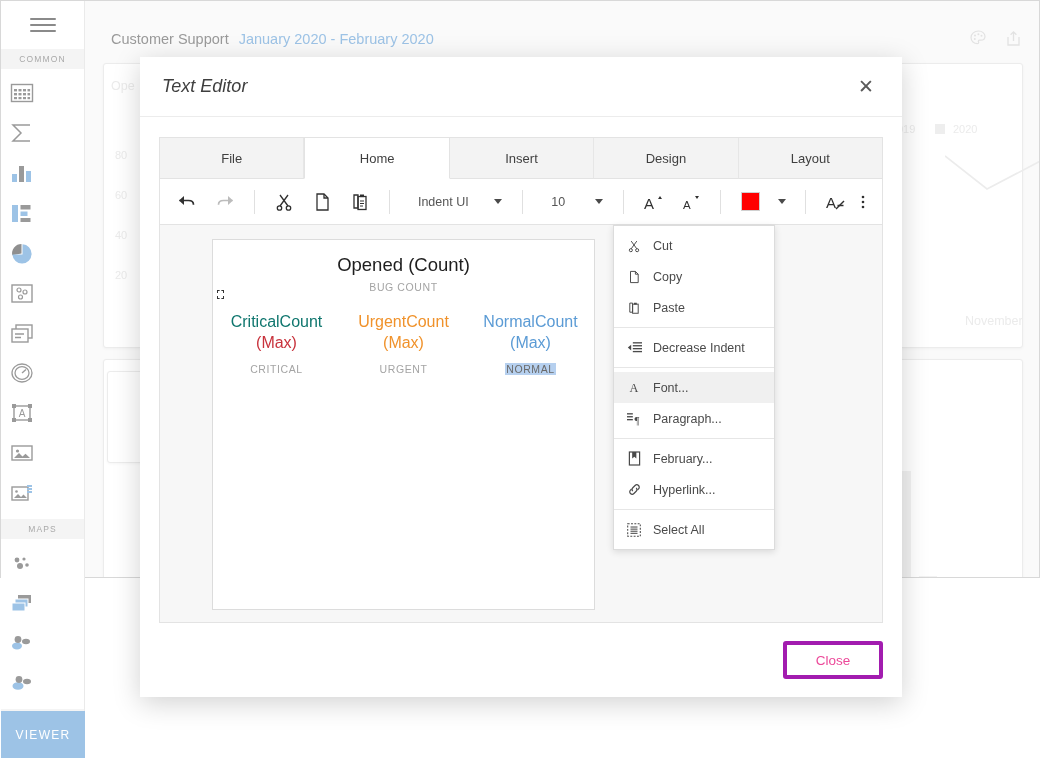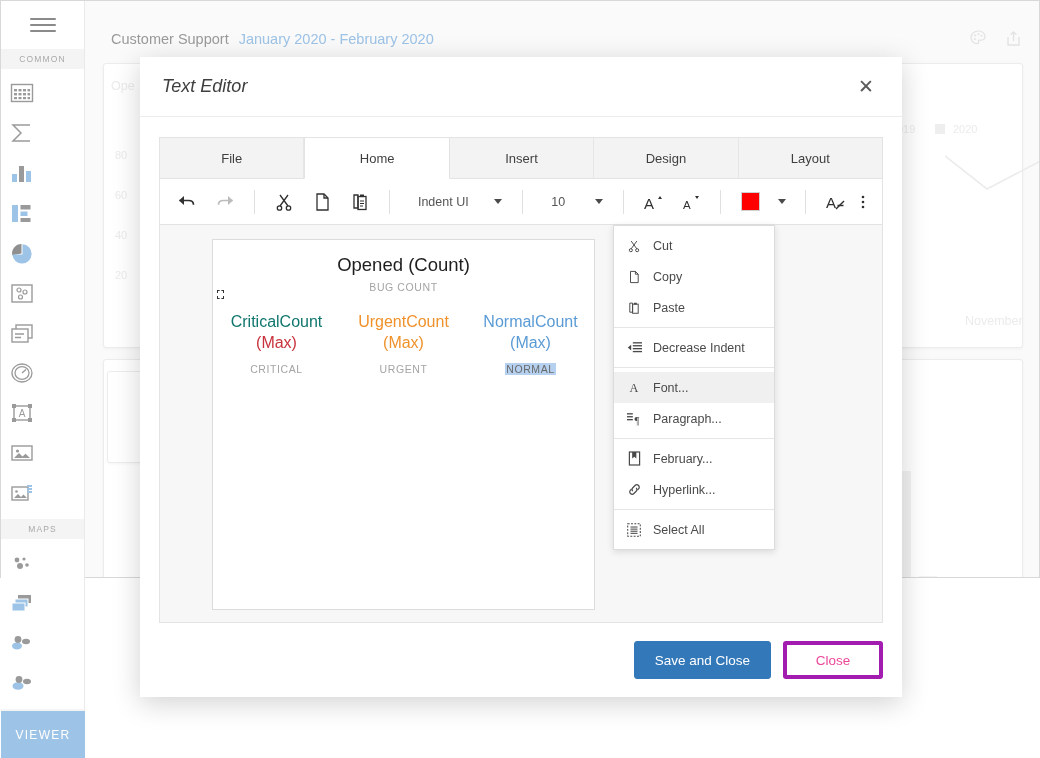--- a/index.html
+++ b/index.html
@@ -676,18 +676,17 @@
               </span>
               <span>Select All</span>
             </div>
 
           </div>
         </div>
       </div>
     </div>
 
     <div class="dlg-footer">
-      <div class="btn primary">Save and Close</div>
       <div class="btn ghost">Close</div>
     </div>
 
   </div>
 </div>
 
 </body></html>

